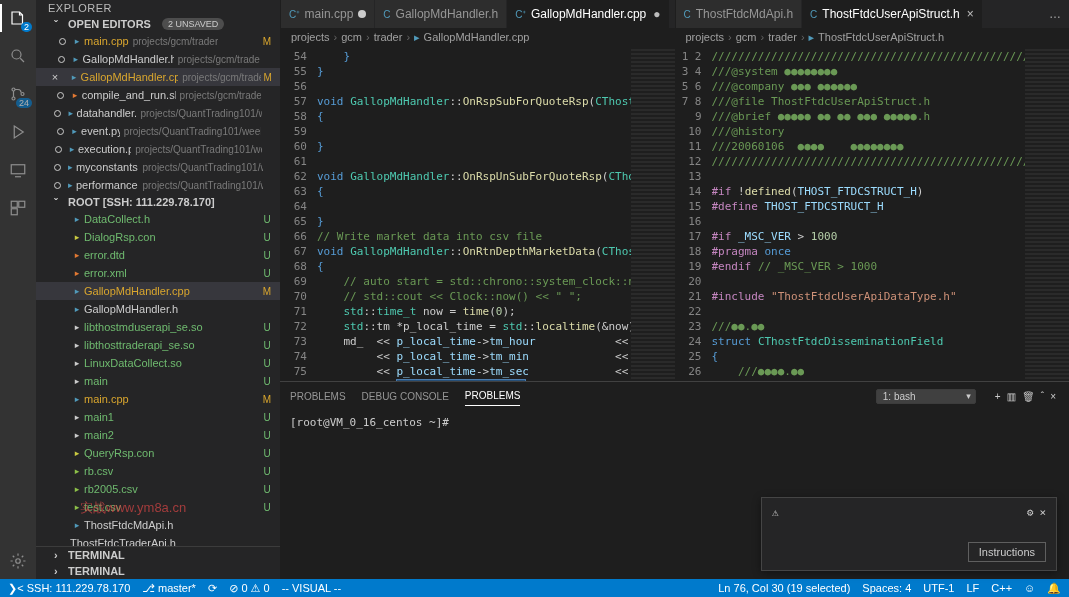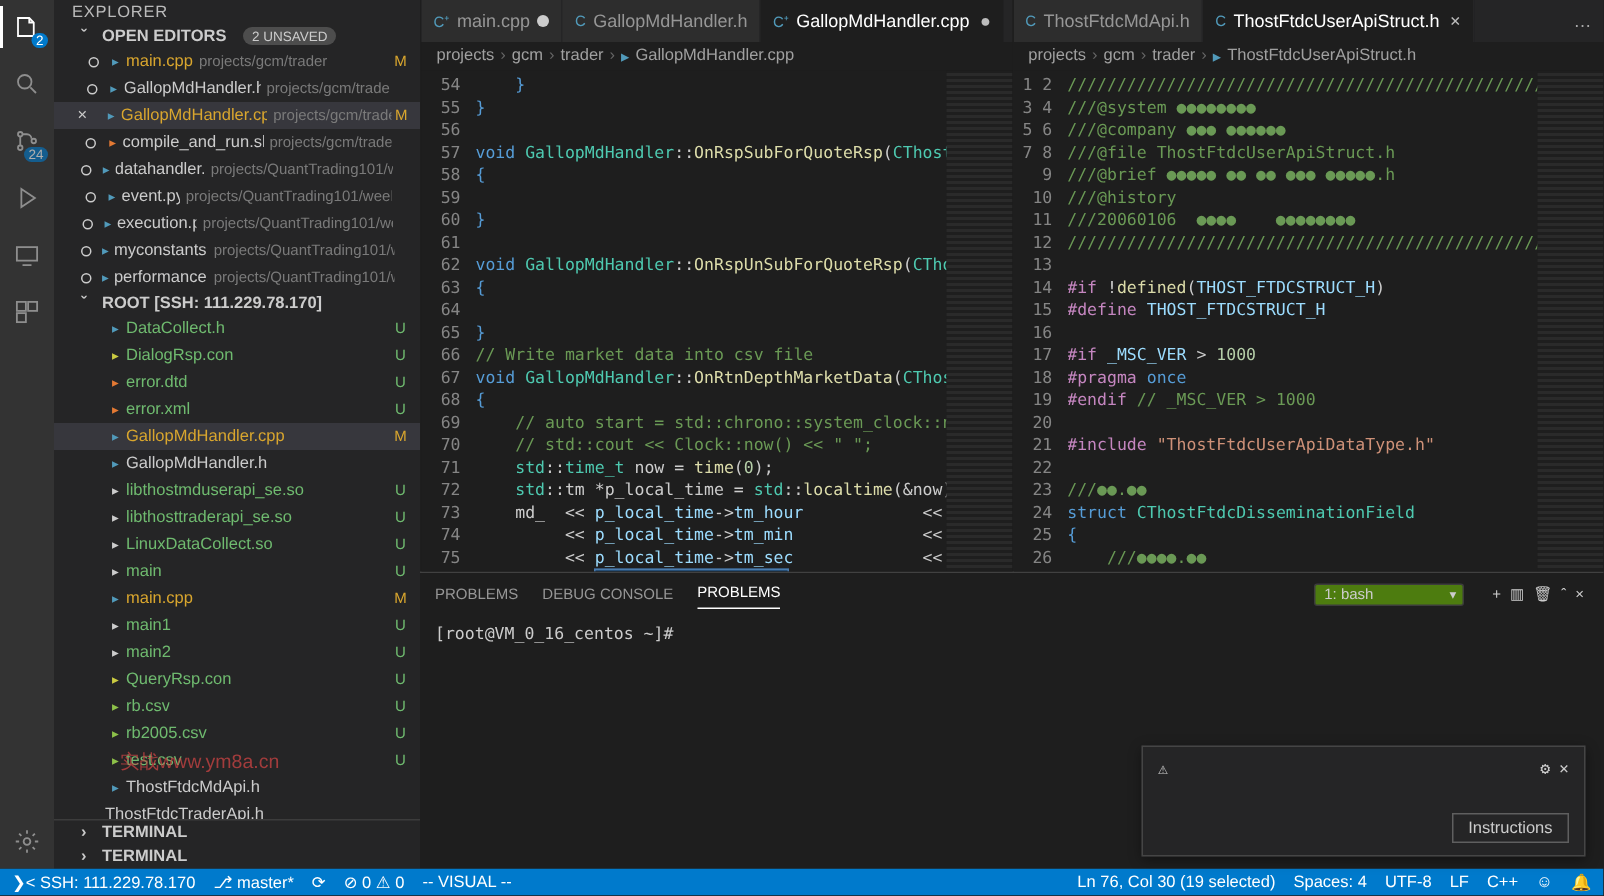--- a/index.html
+++ b/index.html
@@ -46,21 +46,21 @@
 .gut { width:36px; text-align:right; color:#858585; padding-right:10px; font-family:Consolas,monospace; font-size:11px; line-height:15px; padding-top:2px; }
 .lines { font-family:Consolas,monospace; font-size:11px; line-height:15px; white-space:pre; padding-top:2px; overflow:hidden; flex:1; }
 .k{color:#569cd6}.t{color:#4ec9b0}.s{color:#ce9178}.c{color:#6a9955}.f{color:#dcdcaa}.n{color:#b5cea8}.p{color:#c586c0}.m{color:#9cdcfe}
 .hl { background:#264f78; border:1px solid #4b7bab; padding:0 1px; }
 .mini { width:44px; background:#1e1e1e; opacity:.6; background-image:repeating-linear-gradient(#1e1e1e 0 2px,#333 2px 4px); }
 .panel { height:198px; display:flex; flex-direction:column; background:#1e1e1e; border-top:1px solid #414141; }
 .ptabs { display:flex; align-items:center; padding:0 10px; height:28px; gap:16px; font-size:10px; }
 .ptab { color:#969696; cursor:pointer; padding:4px 0; }
 .ptab.active { color:#fff; border-bottom:1px solid #fff; }
 .pspace { flex:1; }
-.sel-box { background:#4d7c0f; border:1px solid #3c3c3c; color:#ccc; font-size:10px; padding:1px 18px 1px 6px; border-radius:2px; position:relative; min-width:100px; cursor:pointer; }
+.sel-box { background:#404040; border:1px solid #3c3c3c; color:#ccc; font-size:10px; padding:1px 18px 1px 6px; border-radius:2px; position:relative; min-width:100px; cursor:pointer; }
 .sel-box::after { content:"▾"; position:absolute; right:4px; top:1px; font-size:9px; }
 .picon { color:#ccc; cursor:pointer; padding:0 3px; }
 .term { flex:1; padding:6px 10px; font-family:Consolas,monospace; font-size:11px; color:#ccc; position:relative; }
 .notif { position:absolute; right:12px; bottom:8px; width:296px; background:#252526; border:1px solid #454545; padding:8px 10px; display:flex; flex-direction:column; gap:8px; font-size:11px; box-shadow:0 2px 8px rgba(0,0,0,.4); }
 .notif .row { display:flex; gap:6px; align-items:flex-start; }
 .notif .controls { display:flex; margin-left:auto; gap:6px; color:#ccc; }
 .btn { background:transparent; border:1px solid #5f5f5f; color:#ccc; padding:3px 10px; font-size:11px; cursor:pointer; align-self:flex-end;margin-top:15px; }
 .status { height:18px; background:#007acc; color:#fff; display:flex; align-items:center; font-size:11px; padding:0 8px; gap:12px; }
 .status .r { margin-left:auto; display:flex; gap:12px; }
 .watermark { position:absolute; left:80px; bottom:80px; color:#c44; font-size:13px; opacity:.75; pointer-events:none; }
@@ -556,21 +556,21 @@
 
 <div class="status">
  <span>❯&lt; <span>SSH: 111.229.78.170</span></span>
  <span>⎇ <span>master*</span></span>
  <span>⟳</span>
  <span><span>⊘ 0</span>&nbsp;<span>⚠ 0</span></span>
  <span>-- VISUAL --</span>
  <div class="r">
   <span>Ln 76, Col 30 (19 selected)</span>
   <span>Spaces: 4</span>
-  <span>UTF-8</span>
+  <span>UTF-1</span>
   <span>LF</span>
   <span>C++</span>
   <span>☺</span>
   <span>🔔</span>
  </div>
 </div>
 
 <div class="watermark">实战www.ym8a.cn</div>
 
 </body></html>

